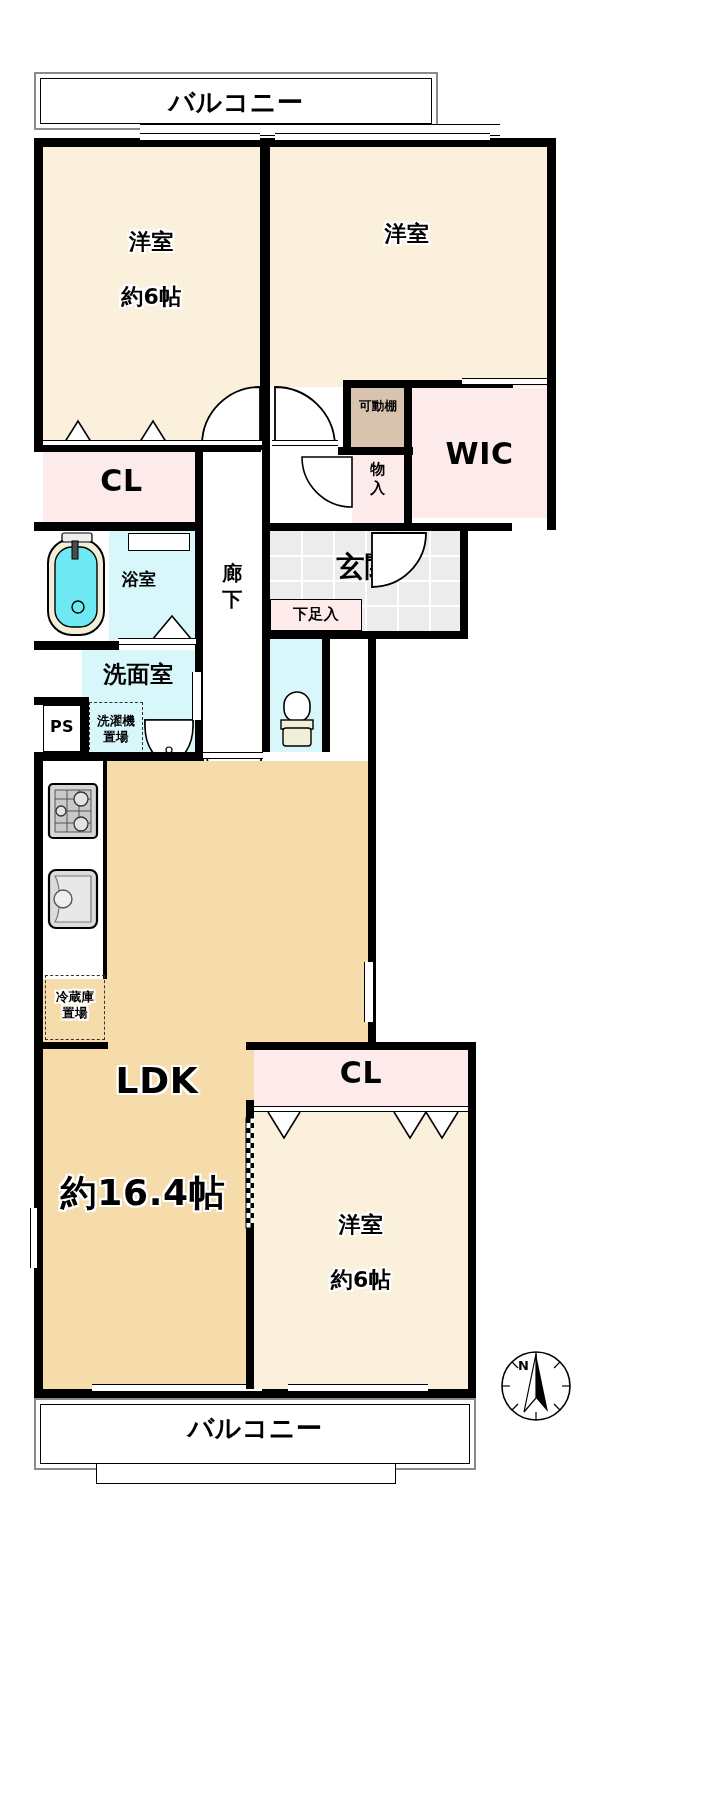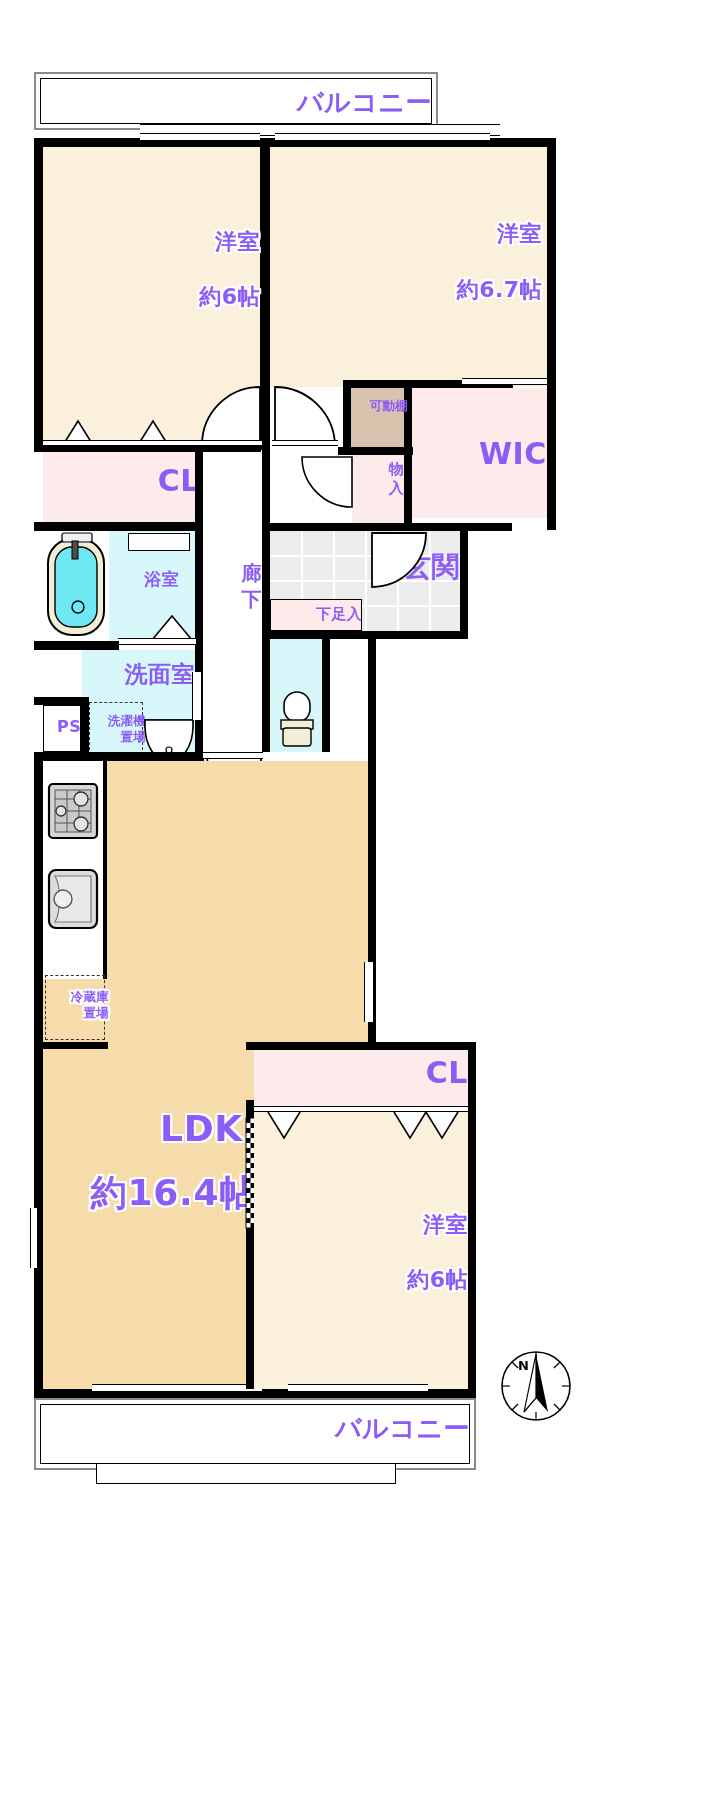--- a/index.html
+++ b/index.html
@@ -25,22 +25,22 @@
   .r-ldk     { background: #f5dcaa; position: absolute; }
   .r-cl      { background: #fdeaea; position: absolute; }
   .r-water   { background: #d7f7fb; position: absolute; }
   .r-white   { background: #ffffff; position: absolute; }
   .r-shelf   { background: #d7c3ae; position: absolute; }
   .r-genkan  { background: #ececec; position: absolute; }
 
   
   .lbl {
     position: absolute;
-    text-align: right;
-    color: #8b5cf6;
+    text-align: center;
+    color: #000000;
     line-height: 1.08;
     white-space: pre-line;
     font-weight: 700;
     letter-spacing: 0.02em;
   }
   .lbl-outline {
     text-shadow:
       -2px -2px 0 #fff,  2px -2px 0 #fff,
       -2px  2px 0 #fff,  2px  2px 0 #fff,
       -2px  0   0 #fff,  2px  0   0 #fff,
@@ -85,21 +85,20 @@
 
   <div class="wall" style="left:260px; top:138px; width:10px; height:312px;"></div>
 
   <div class="abs" style="left:140px; top:133px; width:120px; height:8px; background:#fff; border-top:1.2px solid #000; border-bottom:1.2px solid #000;"></div>
   <div class="abs" style="left:275px; top:133px; width:215px; height:8px; background:#fff; border-top:1.2px solid #000; border-bottom:1.2px solid #000;"></div>
 
   <div class="lbl lbl-big lbl-outline" style="left:43px; top:230px; width:217px;">洋室</div>
   <div class="lbl lbl-big lbl-outline" style="left:43px; top:285px; width:217px;">約6帖</div>
 
   <div class="lbl lbl-big lbl-outline" style="left:272px; top:222px; width:270px;">洋室</div>
-  <div class="lbl lbl-big lbl-outline" style="left:272px; top:278px; width:270px;">約6.7帖</div>
 
   <div class="wall" style="left:343px; top:380px; width:170px; height:8px;"></div>
   <div class="wall" style="left:343px; top:380px; width:8px; height:75px;"></div>
   <div class="wall" style="left:404px; top:380px; width:8px; height:75px;"></div>
   <div class="r-shelf" style="left:351px; top:388px; width:53px; height:60px;"></div>
   <div class="lbl lbl-xxs" style="left:348px; top:399px; width:60px;">可動棚</div>
 
   <div class="r-cl" style="left:412px; top:388px; width:135px; height:130px;"></div>
   <div class="abs" style="left:462px; top:378px; width:85px; height:7px; background:#fff; border-top:1.2px solid #000; border-bottom:1.2px solid #000;"></div>
   <div class="lbl lbl-mid" style="left:412px; top:438px; width:135px; font-size:30px;">WIC</div>
@@ -274,21 +273,21 @@
     <path d="M 8,8 L 44,8 L 44,54 L 8,54 C 14,44 14,18 8,8 Z" fill="#e8e8e8" stroke="#777" stroke-width="1.2"></path>
     <circle cx="16" cy="31" r="9" fill="#efefef" stroke="#555" stroke-width="1.4"></circle>
   </svg>
   <div class="wall" style="left:103px; top:761px; width:4px; height:218px;"></div>
 
   <div class="dashbox" style="left:45px; top:975px; width:60px; height:65px;"></div>
   <div class="lbl lbl-xxs lbl-outline" style="left:41px; top:989px; width:68px; line-height:1.3;">冷蔵庫
 置場</div>
   <div class="wall" style="left:34px; top:1042px; width:74px; height:7px;"></div>
 
-  <div class="lbl lbl-ldk lbl-outline" style="left:43px; top:1110px; width:200px;padding-left:28px;">LDK</div>
+  <div class="lbl lbl-ldk lbl-outline" style="left:43px; top:1062px; width:200px;padding-left:28px;">LDK</div>
   <div class="lbl lbl-ldk lbl-outline" style="left:30px; top:1174px; width:226px;">約16.4帖</div>
 
   <div class="wall" style="left:34px; top:752px; width:9px; height:637px;"></div>
   <div class="abs" style="left:30px; top:1208px; width:8px; height:60px; background:#fff; border-left:1.2px solid #000; border-right:1.2px solid #000;"></div>
   <div class="wall" style="left:34px; top:1389px; width:442px; height:9px;"></div>
   <div class="abs" style="left:92px; top:1384px; width:170px; height:8px; background:#fff; border-top:1.2px solid #000; border-bottom:1.2px solid #000;"></div>
 
   <div class="wall" style="left:368px; top:752px; width:8px; height:290px;"></div>
   <div class="abs" style="left:364px; top:962px; width:10px; height:60px; background:#fff; border-left:1.2px solid #000; border-right:1.2px solid #000;"></div>
   <div class="wall" style="left:246px; top:1100px; width:8px; height:289px;"></div>

